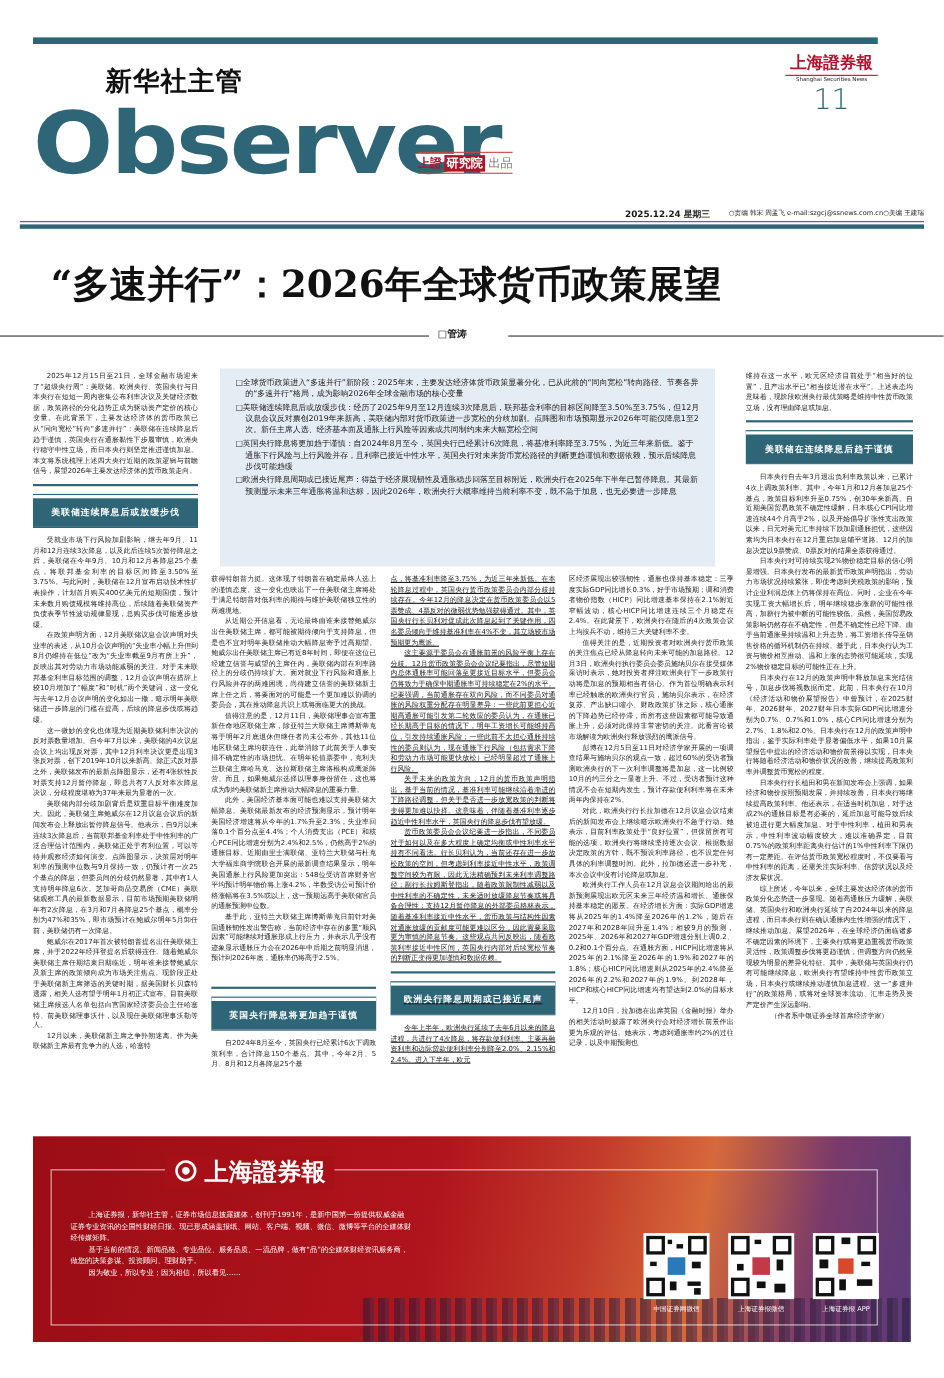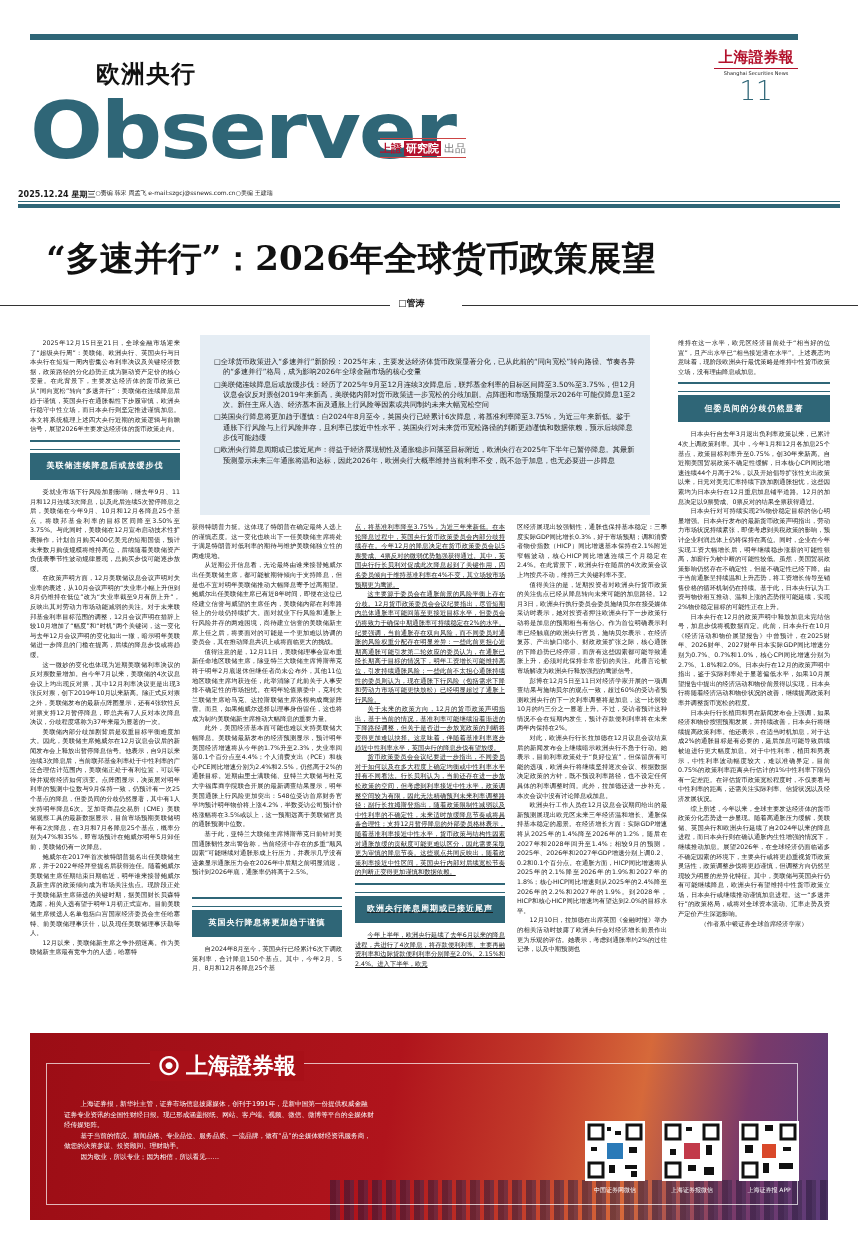--- a/index.html
+++ b/index.html
@@ -9,28 +9,28 @@
   .cn-title{left:96px;top:58px;font-family:"DejaVu Serif","Liberation Serif",serif;font-weight:bold;font-size:24px;letter-spacing:1px;color:#111;}
   .observer{left:30px;top:92px;font-family:"DejaVu Sans","Liberation Sans",sans-serif;font-weight:900;font-size:78px;line-height:78px;color:#2f6677;letter-spacing:-2px;transform:scaleX(1.1);transform-origin:left top;}
   .producer{left:380px;top:138px;height:18px;border-top:1px solid #c44;border-bottom:1px solid #c44;display:flex;align-items:center;font-size:11px;}
   .producer .p1{color:#b3122d;font-weight:bold;margin-right:2px;}
   .producer .p2{background:#b3122d;color:#fff;font-weight:bold;padding:0 2px;}
   .producer .p3{color:#777;margin-left:3px;}
   .masthead{right:60px;top:48px;text-align:center;width:84px;}
   .masthead .m1{color:#b3122d;font-family:"DejaVu Serif","Liberation Serif",serif;font-weight:bold;font-size:15px;border-bottom:1px solid #b3122d;padding-bottom:1px;}
   .masthead .m2{font-size:5px;color:#222;margin-top:1px;}
   .masthead .m3{font-size:26px;color:#2f6677;font-weight:300;margin-top:0;}
-  .dateline{left:18px;top:189px;width:822px;display:flex;justify-content:flex-start;font-size:8px;font-weight:bold;}
+  .dateline{left:18px;top:189px;width:822px;display:flex;justify-content:flex-end;font-size:8px;font-weight:bold;gap:17px;}
   .dateline .right{font-size:6px;font-weight:normal;}
   .date-rule1{left:18px;top:201px;width:822px;height:1px;background:#2f6677;}
   .date-rule2{left:18px;top:204px;width:822px;height:4px;background:#2f6677;}
   .headline{left:0;width:702px;top:236px;text-align:center;font-family:"DejaVu Serif","Liberation Serif",serif;font-weight:bold;font-size:34px;letter-spacing:0px;color:#111;}
   .byline-rule{top:305px;height:1px;background:#333;}
   .byline{left:398px;top:297px;font-size:9px;font-weight:bold;}
-  .summary{left:200px;top:335px;width:450px;height:180px;background:#e5edf4;padding:22px 14px;box-sizing:border-box;font-size:7.2px;line-height:10.3px;}
+  .summary{left:200px;top:335px;width:450px;height:180px;background:#e5edf4;padding:8px 14px;box-sizing:border-box;font-size:7.2px;line-height:10.3px;}
   .summary .item{margin-bottom:2px;padding-left:9px;text-indent:-9px;}
   .col{font-size:6.3px;line-height:9.6px;text-align:justify;}
   .col p{margin:0;text-indent:2em;}
   .sec-h{background:#2f6677;color:#fff;font-weight:bold;font-size:8px;height:26px;display:flex;align-items:center;justify-content:center;border-top:3px solid #fff;outline:1px solid #2f6677;outline-offset:0;margin:6px 0 8px;letter-spacing:1px;}
   .sec-wrap{border-top:2px solid #2f6677;padding-top:2px;}
   .ad{left:30px;top:1033px;width:798px;height:187px;background:linear-gradient(100deg,#9b0d15 0%,#b0141c 45%,#c23a2a 62%,#d6693a 75%,#7a3a6a 88%,#5a3b7a 100%);overflow:hidden;}
   .ad-frame{position:absolute;left:16px;top:30px;width:750px;height:140px;border:1px solid rgba(255,255,255,.7);}
   .ad-logo{position:absolute;left:120px;top:18px;display:flex;align-items:center;color:#fff;font-family:"DejaVu Serif","Liberation Serif",serif;font-size:22px;font-weight:bold;background:#a81018;padding:0 8px;}
   .ad-logo .s{font-size:22px;margin-right:6px;}
   .ad-text{position:absolute;left:34px;top:66px;width:310px;color:#fff;font-size:6.6px;line-height:10.6px;}
@@ -38,21 +38,21 @@
   .ad-text p.ind{text-indent:2.5em;}
   .qr-box{position:absolute;top:88px;width:60px;}
   .qr{width:60px;height:60px;background:#fff;position:relative;}
   .qr-label{color:#fff;font-size:6px;text-align:center;margin-top:5px;white-space:nowrap;}
   .city{position:absolute;bottom:0;height:40px;background:repeating-linear-gradient(90deg,#2a1b3a 0 6px,#3c2a4e 6px 10px,transparent 10px 14px);opacity:.55;}
 </style>
 </head>
 <body>
 
 <div class="abs top-rule"></div>
-<div class="abs cn-title">欧洲央行</div>
+<div class="abs cn-title">新华社主管</div>
 <div class="abs observer">Observer</div>
 <div class="abs producer">
   <span class="p1">上證</span>
   <span class="p2">研究院</span>
   <span class="p3">出品</span>
 </div>
 <div class="abs masthead">
   <div class="m1">上海證券報</div>
   <div class="m2">Shanghai Securities News</div>
   <div class="m3">11</div>
@@ -117,21 +117,21 @@
   <p>值得关注的是，近期投资者对欧洲央行货币政策的关注焦点已经从降息转向未来可能的加息路径。12月3日，欧洲央行执行委员会委员施纳贝尔在接受媒体采访时表示，她对投资者押注欧洲央行下一步政策行动将是加息的预期相当有信心。作为首位明确表示利率已经触底的欧洲央行官员，施纳贝尔表示，在经济复苏、产出缺口缩小、财政政策扩张之际，核心通胀的下降趋势已经停滞，而所有这些因素都可能导致通胀上升，必须对此保持非常密切的关注。此番言论被市场解读为欧洲央行释放强烈的鹰派信号。</p>
   <p>彭博在12月5日至11日对经济学家开展的一项调查结果与施纳贝尔的观点一致，超过60%的受访者预测欧洲央行的下一次利率调整将是加息，这一比例较10月的约三分之一显著上升。不过，受访者预计这种情况不会在短期内发生，预计存款便利利率将在未来两年内保持在2%。</p>
   <p>对此，欧洲央行行长拉加德在12月议息会议结束后的新闻发布会上继续暗示欧洲央行不急于行动。她表示，目前利率政策处于“良好位置”，但保留所有可能的选项，欧洲央行将继续坚持逐次会议、根据数据决定政策的方针，既不预设利率路径，也不设定任何具体的利率调整时间。此外，拉加德还进一步补充，本次会议中没有讨论降息或加息。</p>
   <p>欧洲央行工作人员在12月议息会议期间给出的最新预测展现出欧元区未来三年经济温和增长、通胀保持基本稳定的愿景。在经济增长方面：实际GDP增速将从2025年的1.4%降至2026年的1.2%，随后在2027年和2028年回升至1.4%；相较9月的预测，2025年、2026年和2027年GDP增速分别上调0.2、0.2和0.1个百分点。在通胀方面，HICP同比增速将从2025年的2.1%降至2026年的1.9%和2027年的1.8%；核心HICP同比增速则从2025年的2.4%降至2026年的2.2%和2027年的1.9%。到2028年，HICP和核心HICP同比增速均有望达到2.0%的目标水平。</p>
   <p>12月10日，拉加德在出席英国《金融时报》举办的相关活动时披露了欧洲央行会对经济增长前景作出更为乐观的评估。她表示，考虑到通胀率约2%的过往记录，以及中期预测也</p>
 </div>
 
 <div class="abs col" style="left:678px;top:338px;width:152px;height:690px;overflow:hidden;">
   <p style="text-indent:0">维持在这一水平，欧元区经济目前处于“相当好的位置”，且产出水平已“相当接近潜在水平”。上述表态均意味着，现阶段欧洲央行最优策略是维持中性货币政策立场，没有理由降息或加息。</p>
   <div class="sec-wrap" style="margin-top:6px;">
-      <div class="sec-h">但委员间的分歧仍然显著</div>
+      <div class="sec-h">美联储在连续降息后趋于谨慎</div>
     </div>
   <p>日本央行自去年3月退出负利率政策以来，已累计4次上调政策利率。其中，今年1月和12月各加息25个基点，政策目标利率升至0.75%，创30年来新高。自近期美国贸易政策不确定性缓解，日本核心CPI同比增速连续44个月高于2%，以及开始倡导扩张性支出政策以来，日元对美元汇率持续下跌加剧通胀担忧，这些因素均为日本央行在12月重启加息铺平道路。12月的加息决定以9票赞成、0票反对的结果全票获得通过。</p>
   <p>日本央行对可持续实现2%物价稳定目标的信心明显增强。日本央行发布的最新货币政策声明指出，劳动力市场状况持续紧张，即使考虑到关税政策的影响，预计企业利润总体上仍将保持在高位。同时，企业在今年实现工资大幅增长后，明年继续稳步涨薪的可能性很高，加薪行为被中断的可能性较低。虽然，美国贸易政策影响仍然存在不确定性，但是不确定性已经下降。由于当前通胀呈持续温和上升态势，将工资增长传导至销售价格的循环机制仍在持续。基于此，日本央行认为工资与物价相互推动、温和上涨的态势很可能延续，实现2%物价稳定目标的可能性正在上升。</p>
   <p>日本央行在12月的政策声明中释放加息未完结信号，加息步伐将视数据而定。此前，日本央行在10月《经济活动和物价展望报告》中曾预计，在2025财年、2026财年、2027财年日本实际GDP同比增速分别为0.7%、0.7%和1.0%，核心CPI同比增速分别为2.7%、1.8%和2.0%。日本央行在12月的政策声明中指出，鉴于实际利率处于显著偏低水平，如果10月展望报告中提出的经济活动和物价前景得以实现，日本央行将随着经济活动和物价状况的改善，继续提高政策利率并调整货币宽松的程度。</p>
   <p>日本央行行长植田和男在新闻发布会上强调，如果经济和物价按照预期发展，并持续改善，日本央行将继续提高政策利率。他还表示，在适当时机加息，对于达成2%的通胀目标是有必要的，延后加息可能导致后续被迫进行更大幅度加息。对于中性利率，植田和男表示，中性利率波动幅度较大，难以准确界定，目前0.75%的政策利率距离央行估计的1%中性利率下限仍有一定差距。在评估货币政策宽松程度时，不仅要看与中性利率的距离，还需关注实际利率、信贷状况以及经济发展状况。</p>
   <p>综上所述，今年以来，全球主要发达经济体的货币政策分化态势进一步显现。随着高通胀压力缓解，美联储、英国央行和欧洲央行延续了自2024年以来的降息进程，而日本央行则在确认通胀内生性增强的情况下，继续推动加息。展望2026年，在全球经济仍面临诸多不确定因素的环境下，主要央行或将更趋重视货币政策灵活性，政策调整步伐将更趋谨慎，但调整方向仍然呈现较为明显的差异化特征。其中，美联储与英国央行仍有可能继续降息，欧洲央行有望维持中性货币政策立场，日本央行或继续推动谨慎加息进程。这一“多速并行”的政策格局，或将对全球资本流动、汇率走势及资产定价产生深远影响。</p>
   <p style="text-align:center;text-indent:0;">（作者系中银证券全球首席经济学家）</p>
 </div>
 
 <div class="abs ad">

